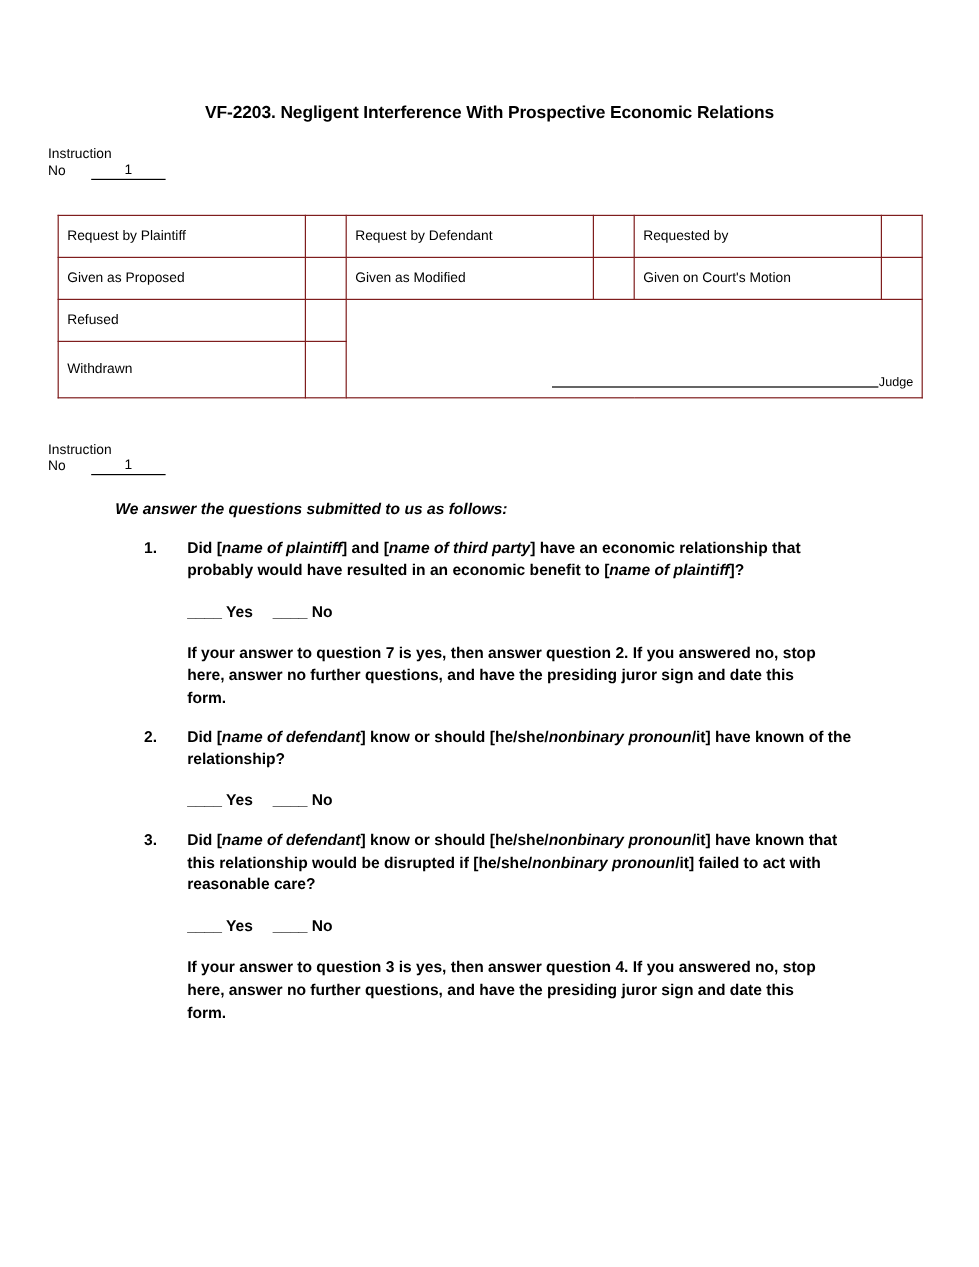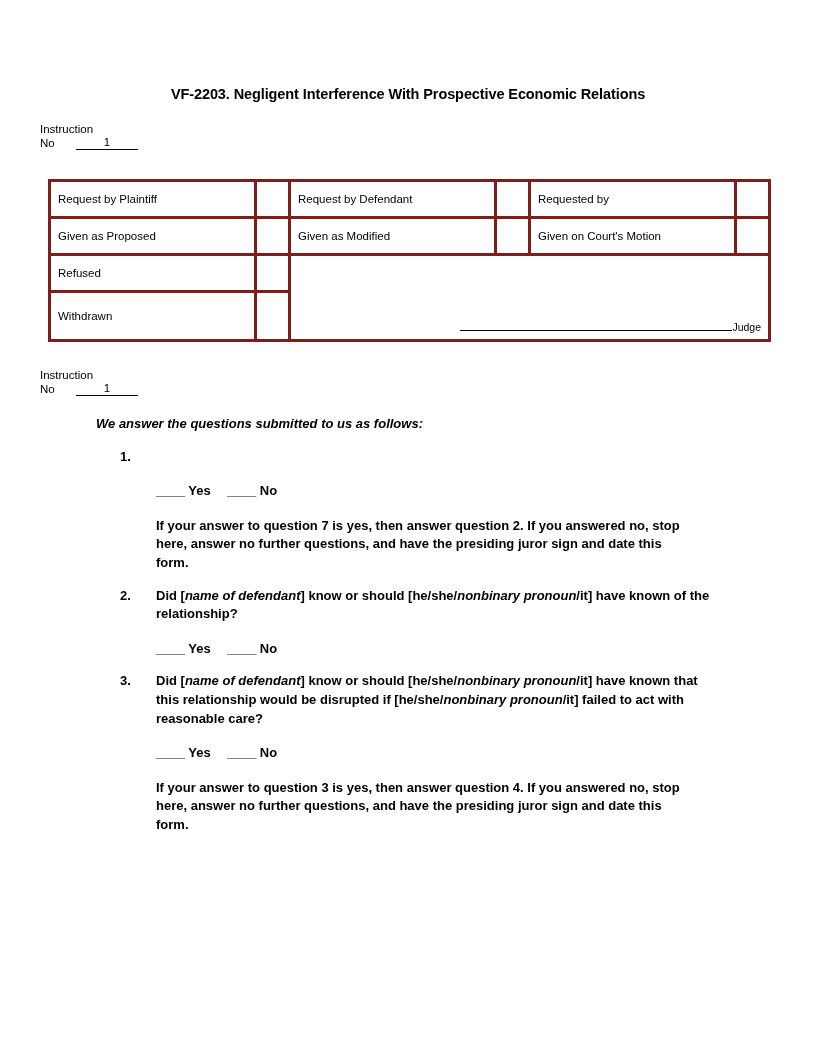--- a/index.html
+++ b/index.html
@@ -67,21 +67,21 @@
   
   .action-table {
     position: absolute;
     left: 48px;
     top: 179px;
     width: 720px;
     border-collapse: collapse;
     table-layout: fixed;
   }
   .action-table td {
-    border: 3px solid #7f1d1d;
+    border: 1px solid #7f1d1d;
     font-size: 11.5px;
     padding: 6px 7px;
     vertical-align: middle;
     height: 22px;
   }
   .cell-label { }
   .cell-check { }
   .sig-cell {
     vertical-align: bottom;
     padding: 0 8px 3px 8px;
@@ -217,20 +217,21 @@
       <span class="no-lbl">No</span>
       <span class="instr-num">1</span>
     </span>
   </div>
 
   <div class="verdict-body">
     <div class="answer-heading">We answer the questions submitted to us as follows:</div>
     <div id="questions-container">
         <div class="q-item">
           <div class="q-num">1.</div>
+          <div class="q-text"><span>Did [</span><i>name of plaintiff</i><span>] and [</span><i>name of third party</i><span>] have an economic relationship that probably would have resulted in an economic benefit to [</span><i>name of plaintiff</i><span>]?</span></div>
         </div>
         <div class="ans-line"><span class="blank">____</span><span> Yes  </span><span class="blank">____</span><span> No</span></div>
         <div class="cond-text">If your answer to question 7 is yes, then answer question 2. If you answered no, stop here, answer no further questions, and have the presiding juror sign and date this form.</div>
         <div class="q-item">
           <div class="q-num">2.</div>
           <div class="q-text"><span>Did [</span><i>name of defendant</i><span>] know or should [he/she/</span><i>nonbinary pronoun</i><span>/it] have known of the relationship?</span></div>
         </div>
         <div class="ans-line"><span class="blank">____</span><span> Yes  </span><span class="blank">____</span><span> No</span></div>
         <div class="q-item">
           <div class="q-num">3.</div>

